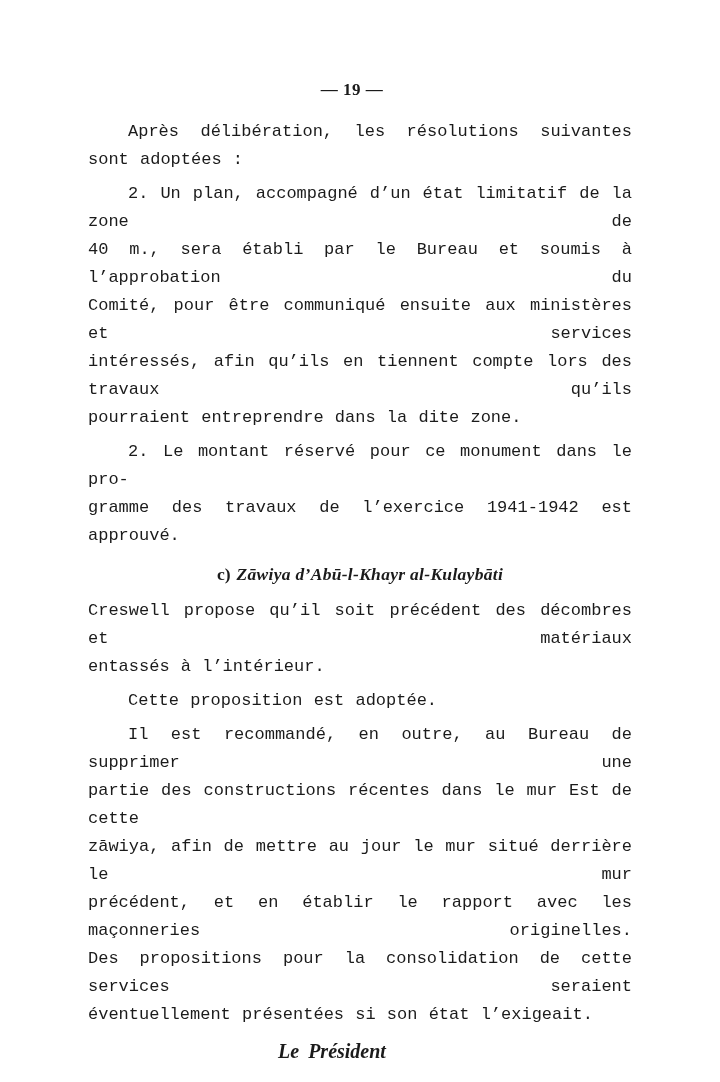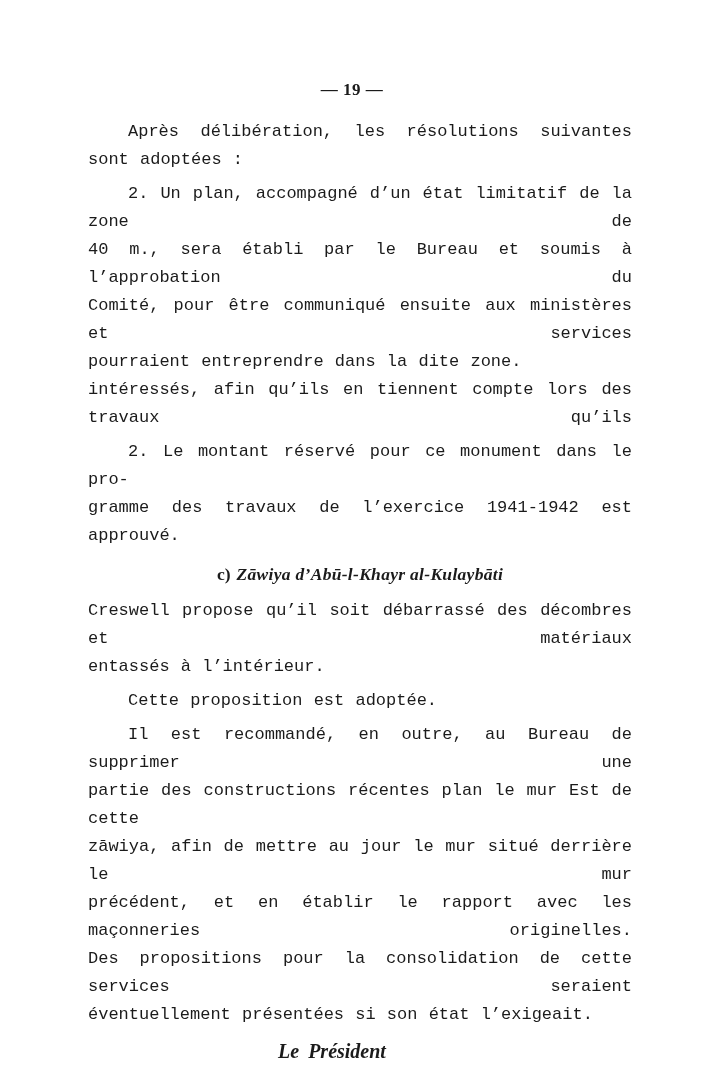--- a/index.html
+++ b/index.html
@@ -93,38 +93,38 @@
 
   <div class="text-block">
 
   <div class="para">
         <div class="line first last">Après délibération, les résolutions suivantes sont adoptées :</div>
       </div>
       <div class="para">
         <div class="line first">2. Un plan, accompagné d’un état limitatif de la zone de</div>
         <div class="line">40 m., sera établi par le Bureau et soumis à l’approbation du</div>
         <div class="line">Comité, pour être communiqué ensuite aux ministères et services</div>
+        <div class="line">intéressés, afin qu’ils en tiennent compte lors des travaux qu’ils</div>
         <div class="line last">pourraient entreprendre dans la dite zone.</div>
-        <div class="line">intéressés, afin qu’ils en tiennent compte lors des travaux qu’ils</div>
       </div>
       <div class="para">
         <div class="line first">2. Le montant réservé pour ce monument dans le pro-</div>
         <div class="line last">gramme des travaux de l’exercice 1941-1942 est approuvé.</div>
       </div>
       <div class="section-heading"><span class="heading-prefix">c)</span><span class="heading-text">Zāwiya d’Abū-l-Khayr al-Kulaybāti</span></div>
       <div class="para">
-        <div class="line">Creswell propose qu’il soit débarrassé des décombres et matériaux</div>
+        <div class="line">Creswell propose qu’il soit précédent des décombres et matériaux</div>
         <div class="line last">entassés à l’intérieur.</div>
       </div>
       <div class="para">
         <div class="line first last">Cette proposition est adoptée.</div>
       </div>
       <div class="para">
         <div class="line first">Il est recommandé, en outre, au Bureau de supprimer une</div>
-        <div class="line">partie des constructions récentes plan le mur Est de cette</div>
+        <div class="line">partie des constructions récentes dans le mur Est de cette</div>
         <div class="line">zāwiya, afin de mettre au jour le mur situé derrière le mur</div>
         <div class="line">précédent, et en établir le rapport avec les maçonneries originelles.</div>
         <div class="line">Des propositions pour la consolidation de cette services seraient</div>
         <div class="line last">éventuellement présentées si son état l’exigeait.</div>
       </div>
     </div>
 
   <div class="signature">Le Président</div>
 </div>
 

